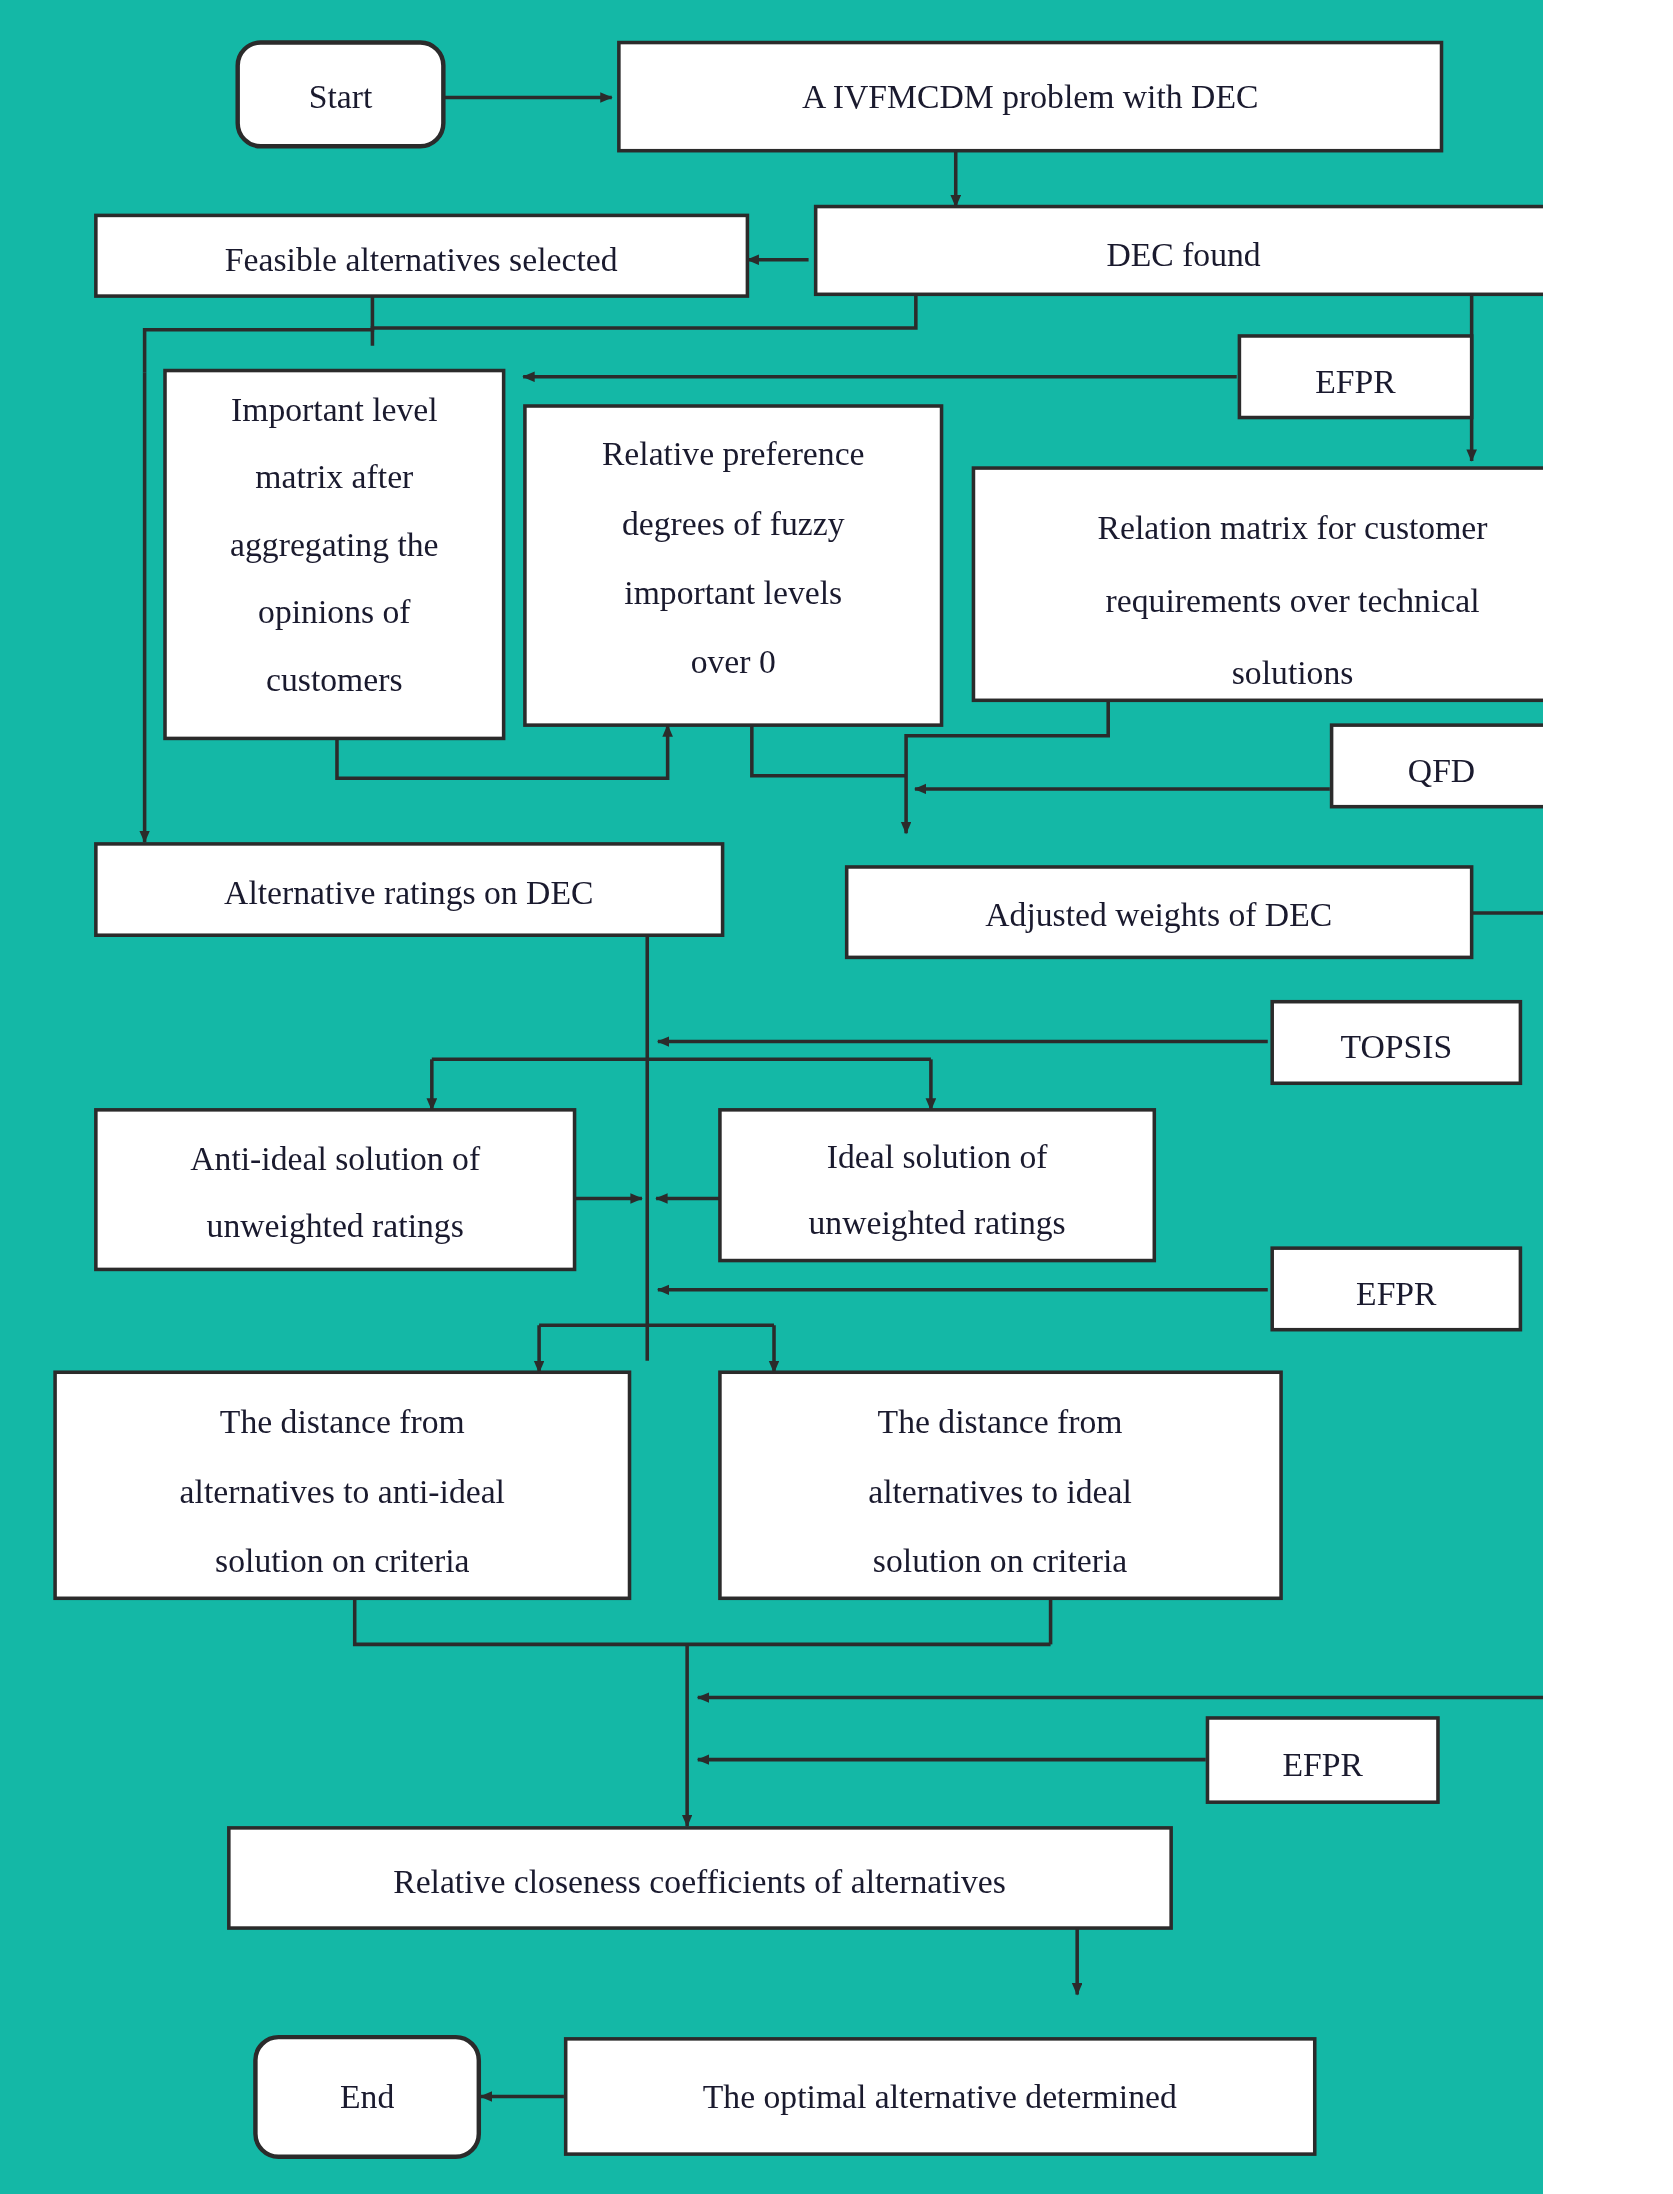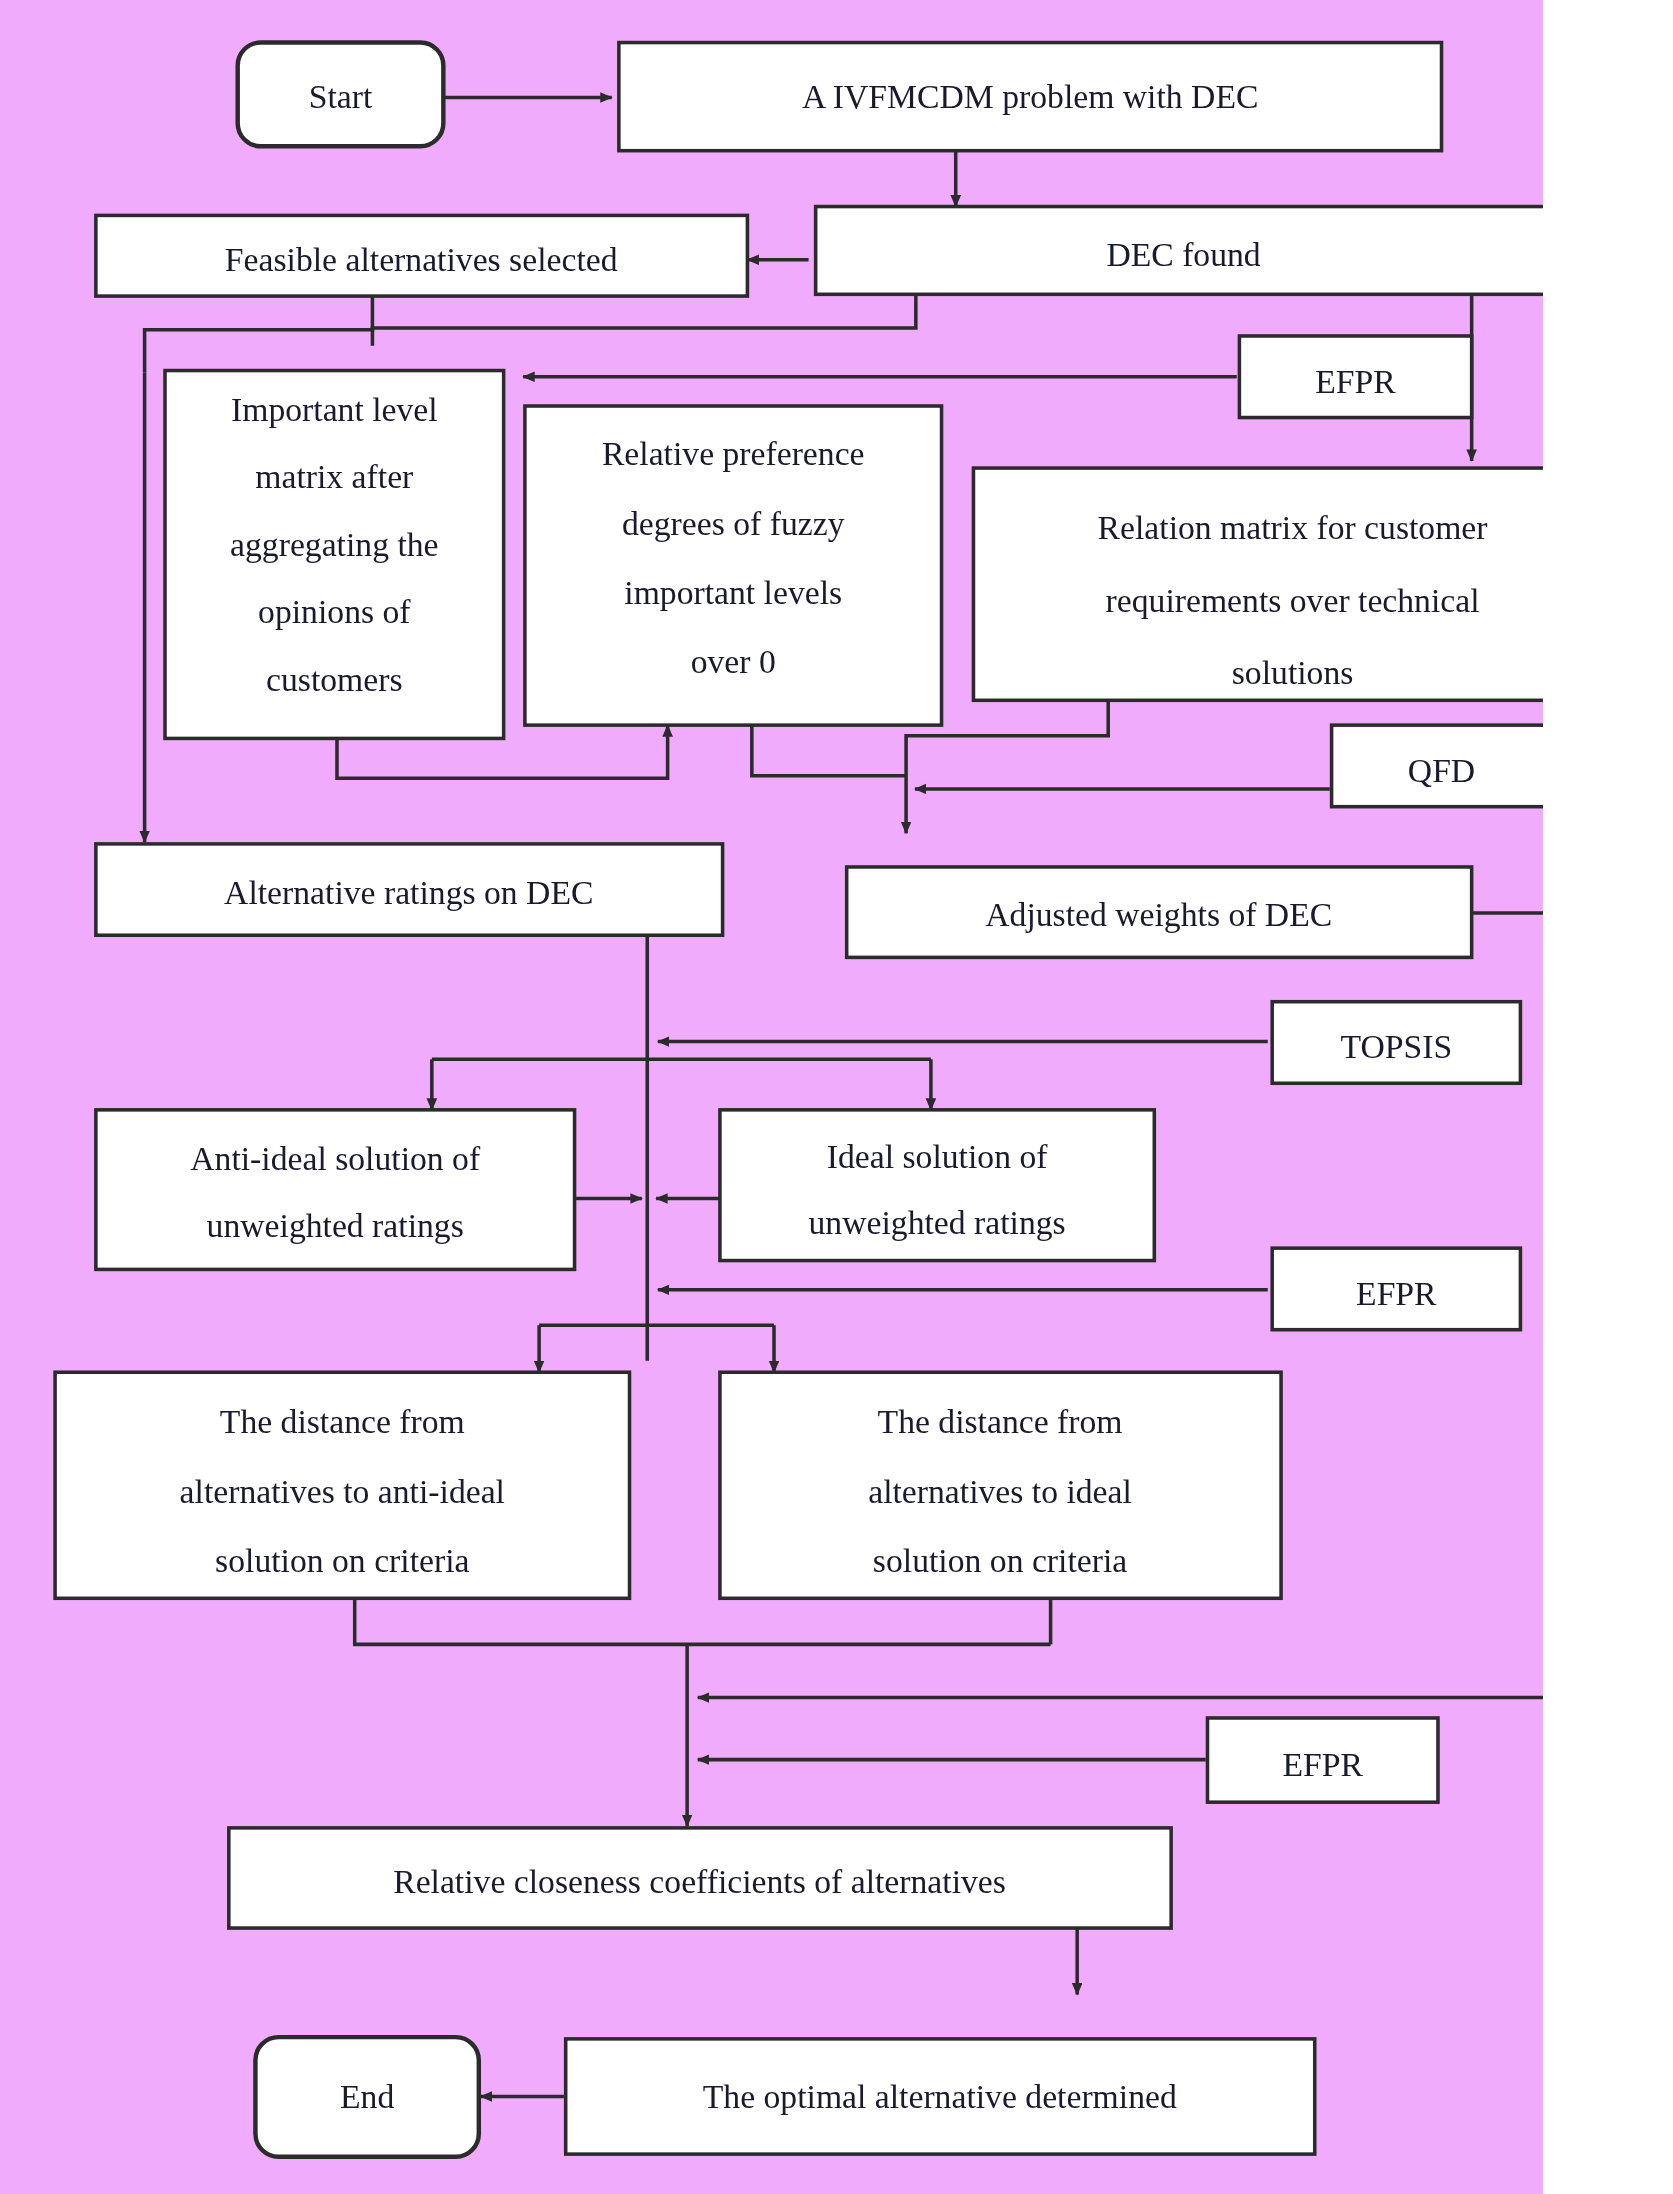--- a/index.html
+++ b/index.html
@@ -1,17 +1,17 @@
 <!DOCTYPE html>
 <html style="font-size:14px"><head>
 <meta charset="utf-8">
 <style>
   html,body{margin:0;padding:0;background:#ffffff;}
   body{font-family:"Liberation Serif", serif;}
-  #page{position:relative;width:1543px;height:2194px;background:#f0abfc;overflow:hidden;}
+  #page{position:relative;width:1543px;height:2194px;background:#14b8a6;overflow:hidden;}
   #flow{position:absolute;left:0;top:0;width:1673px;height:2194px;}
   .nodeText{
     font-family:"Liberation Serif", serif;
     fill:#1a1a2e;
     font-size:38px;
     text-anchor:middle;
   }
   .nodeBox{fill:#ffffff;stroke:#2b2b2b;stroke-width:4;}
   .nodeBoxRound{fill:#ffffff;stroke:#2b2b2b;stroke-width:5;}
   .edge{stroke:#2b2b2b;stroke-width:4;fill:none;}

